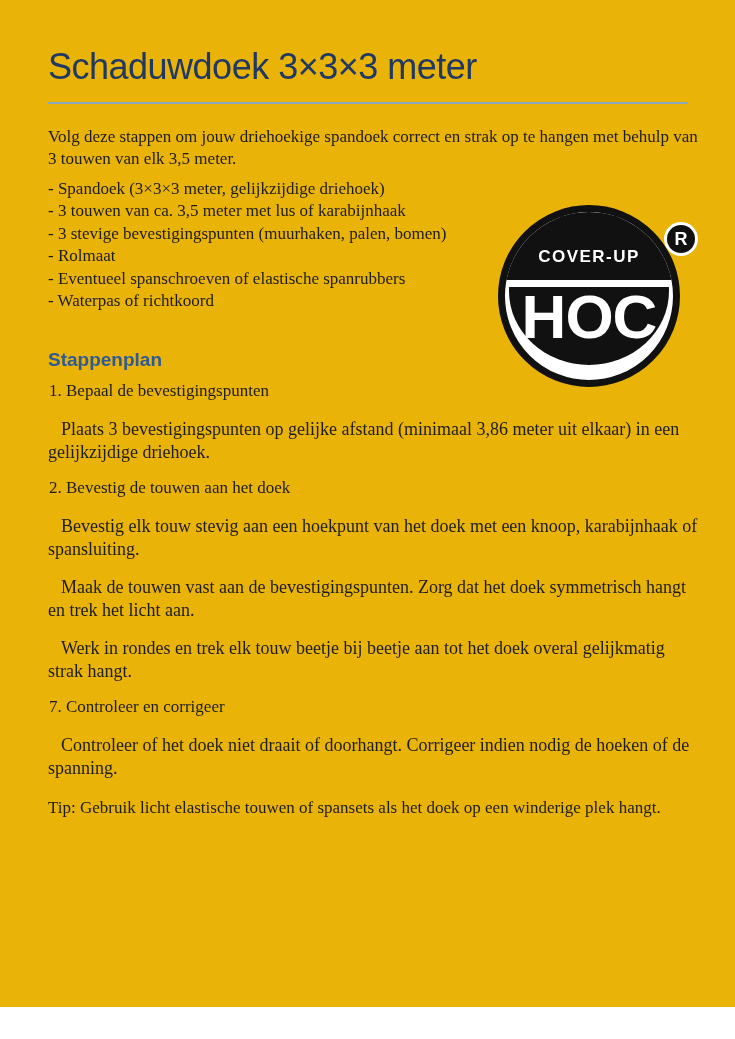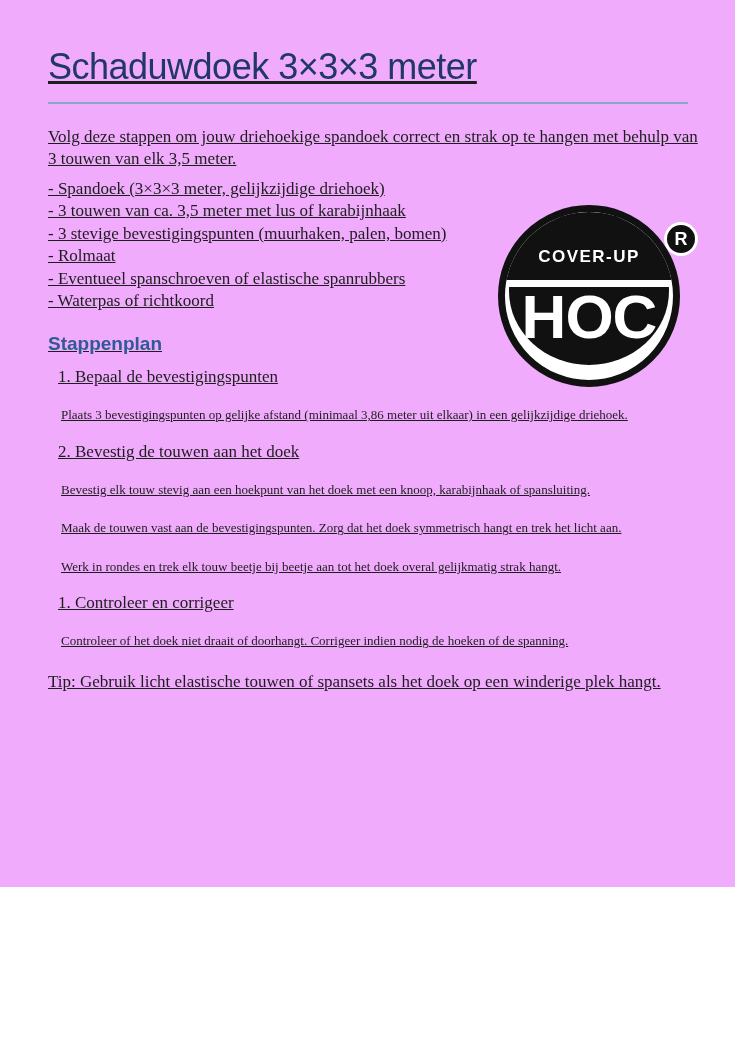--- a/index.html
+++ b/index.html
@@ -1,24 +1,23 @@
 <!DOCTYPE html>
 <html style="--title_text: #1f3864; --heading_text: #2e5a96; --body_text: #1d1d1d; --rule_line: #8aa8c4; --footer_bar: #5f84a9; --logo_ink: #111111;"><head>
 <meta charset="utf-8">
 <style>
   html, body { margin: 0; padding: 0; background: #ffffff; }
   .page {
     position: relative;
     width: 735px;
-    height: 887px;
-    background: #f0abfc;
+    height: 1007px;
+    background: #eab308;
     overflow: hidden;
     font-family: "Liberation Serif", "DejaVu Serif", serif;
     color: var(--body_text, #1d1d1d);
-    text-decoration: underline;
   }
   .content { padding: 0 37px 0 48px; }
 
   .doc-title {
     margin: 44px 0 0 0;
     width: 640px;
     font-family: "Liberation Sans", "DejaVu Sans", sans-serif;
     font-weight: 400;
     font-size: 36px;
     line-height: 46px;
@@ -36,39 +35,39 @@
 
   .section-heading {
     font-family: "Liberation Sans", "DejaVu Sans", sans-serif;
     font-weight: 700;
     font-size: 19px;
     line-height: 24px;
     color: var(--heading_text, #2e5a96);
     margin: 0;
   }
   .heading-benodigdheden { margin-top: 42px; }
-  .heading-stappenplan   { margin-top: 20px; }
+  .heading-stappenplan   { margin-top: 36px; }
 
   .supply-list { margin: 6px 0 0 0; }
   .supply-item {
     margin: 0;
     font-size: 17px;
     line-height: 22.4px;
   }
 
   .step { margin: 14px 0 0 0; }
   .step-first { margin-top: 8px; }
   .step-title {
-    margin: 10px;
+    margin: 1px;
     font-size: 17px;
     line-height: 22px;
   }
   .step-body {
     margin: 16px 0 0 0;
-    font-size: 13px;
+    font-size: 18px;
     line-height: 22.5px;
     text-indent: 13px;
   }
   .tip {
     margin: 18px 0 13px 0;
     font-size: 17px;
     line-height: 22.5px;
   }
 
   .logo-wrap {
@@ -125,21 +124,21 @@
 
     <div class="step">
       <p class="step-body">Maak de touwen vast aan de bevestigingspunten. Zorg dat het doek symmetrisch hangt en trek het licht aan.</p>
     </div>
 
     <div class="step">
       <p class="step-body">Werk in rondes en trek elk touw beetje bij beetje aan tot het doek overal gelijkmatig strak hangt.</p>
     </div>
 
     <div class="step">
-      <p class="step-title">1. Controleer en corrigeer</p>
+      <p class="step-title">7. Controleer en corrigeer</p>
       <p class="step-body">Controleer of het doek niet draait of doorhangt. Corrigeer indien nodig de hoeken of de spanning.</p>
     </div>
 
     <p class="tip">Tip: Gebruik licht elastische touwen of spansets als het doek op een winderige plek hangt.</p>
   </div>
 
   <div class="logo-wrap">
     <svg width="230" height="205" viewBox="0 0 230 205">
       <defs>
         <clipPath id="clipTop">

